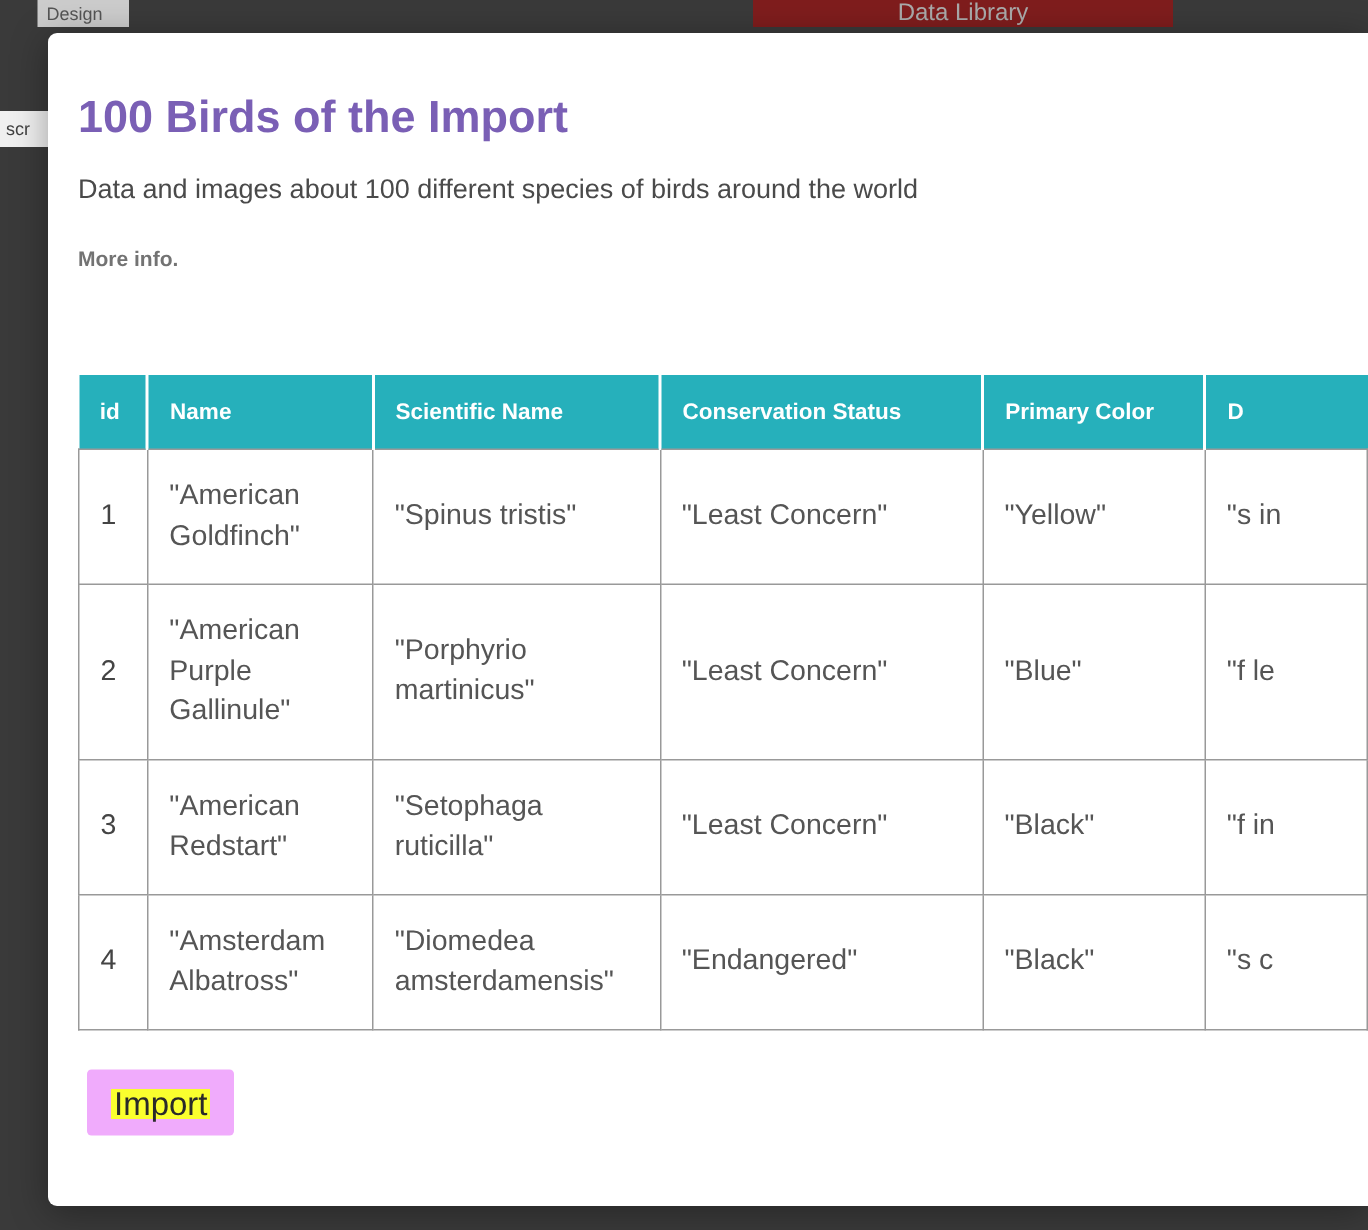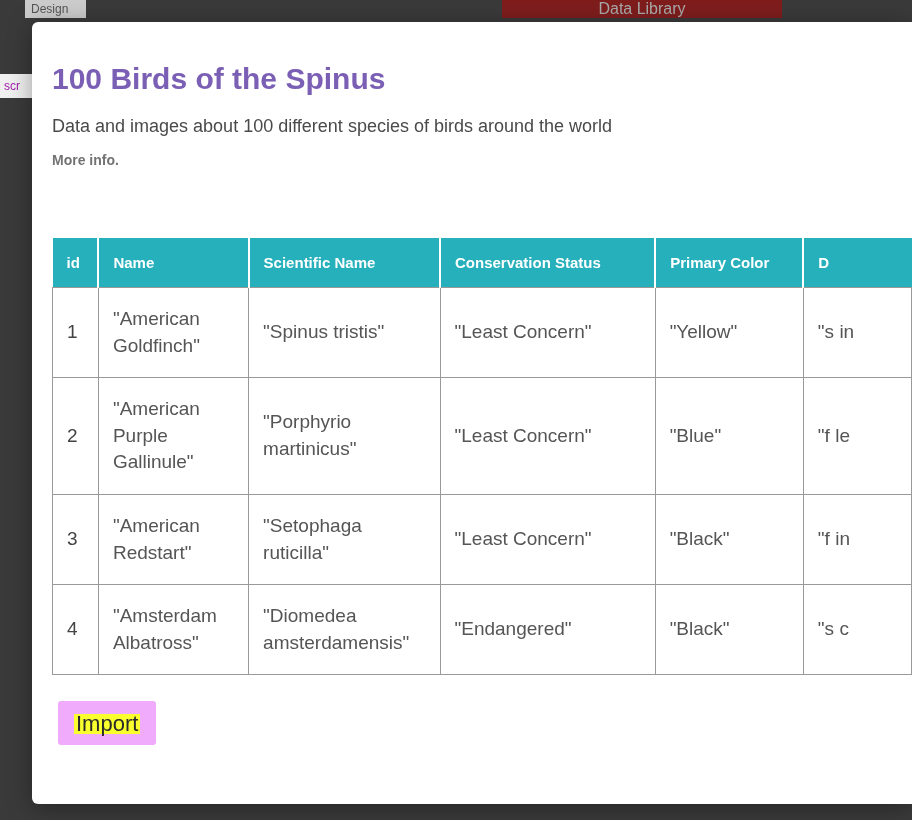--- a/index.html
+++ b/index.html
@@ -45,21 +45,21 @@
       margin-top: 48px;
     }
     .backdrop-search {
       position: absolute;
       top: 74px;
       left: 0;
       width: 36px;
       height: 24px;
       background: #f0f0f0;
       font-size: 12px;
-      color: #a21caf;
+      color: #404040;
       display: flex;
       align-items: center;
       padding-left: 4px;
     }
     .backdrop-header {
       position: absolute;
       top: 0;
       right: 130px;
       height: 18px;
       width: 280px;
@@ -90,21 +90,21 @@
     }
     .modal-title {
       font-size: 30px;
       font-weight: 700;
       color: #7a5fb5;
       margin-bottom: 20px;
     }
     .modal-desc {
       font-size: 18px;
       color: #4a4a4a;
-      margin-bottom: 14px;
+      margin-bottom: 27px;
     }
     .more-info {
       font-size: 14px;
       color: #737373;
       font-weight: 600;
       text-decoration: none;
       display: inline-block;
       margin-bottom: 70px;
     }
     .table-scroll {
@@ -188,21 +188,21 @@
 <body>
 
 <div class="backdrop-bg"></div>
 <div class="backdrop-tab">Design</div>
 <div class="backdrop-tab2">Data</div>
 <div class="backdrop-search">scr</div>
 <div class="backdrop-header">Data Library</div>
 
 <div class="modal">
   <div class="modal-header">
-    <h1 class="modal-title">100 Birds of the Spinus</h1>
+    <h1 class="modal-title">100 Birds of the Import</h1>
     <p class="modal-desc">Data and images about 100 different species of birds around the world</p>
     <a href="#" class="more-info">More info.</a>
   </div>
 
   <div class="table-scroll">
     <table>
       <thead>
         <tr>
           <th class="col-id">id</th>
           <th class="col-name">Name</th>

